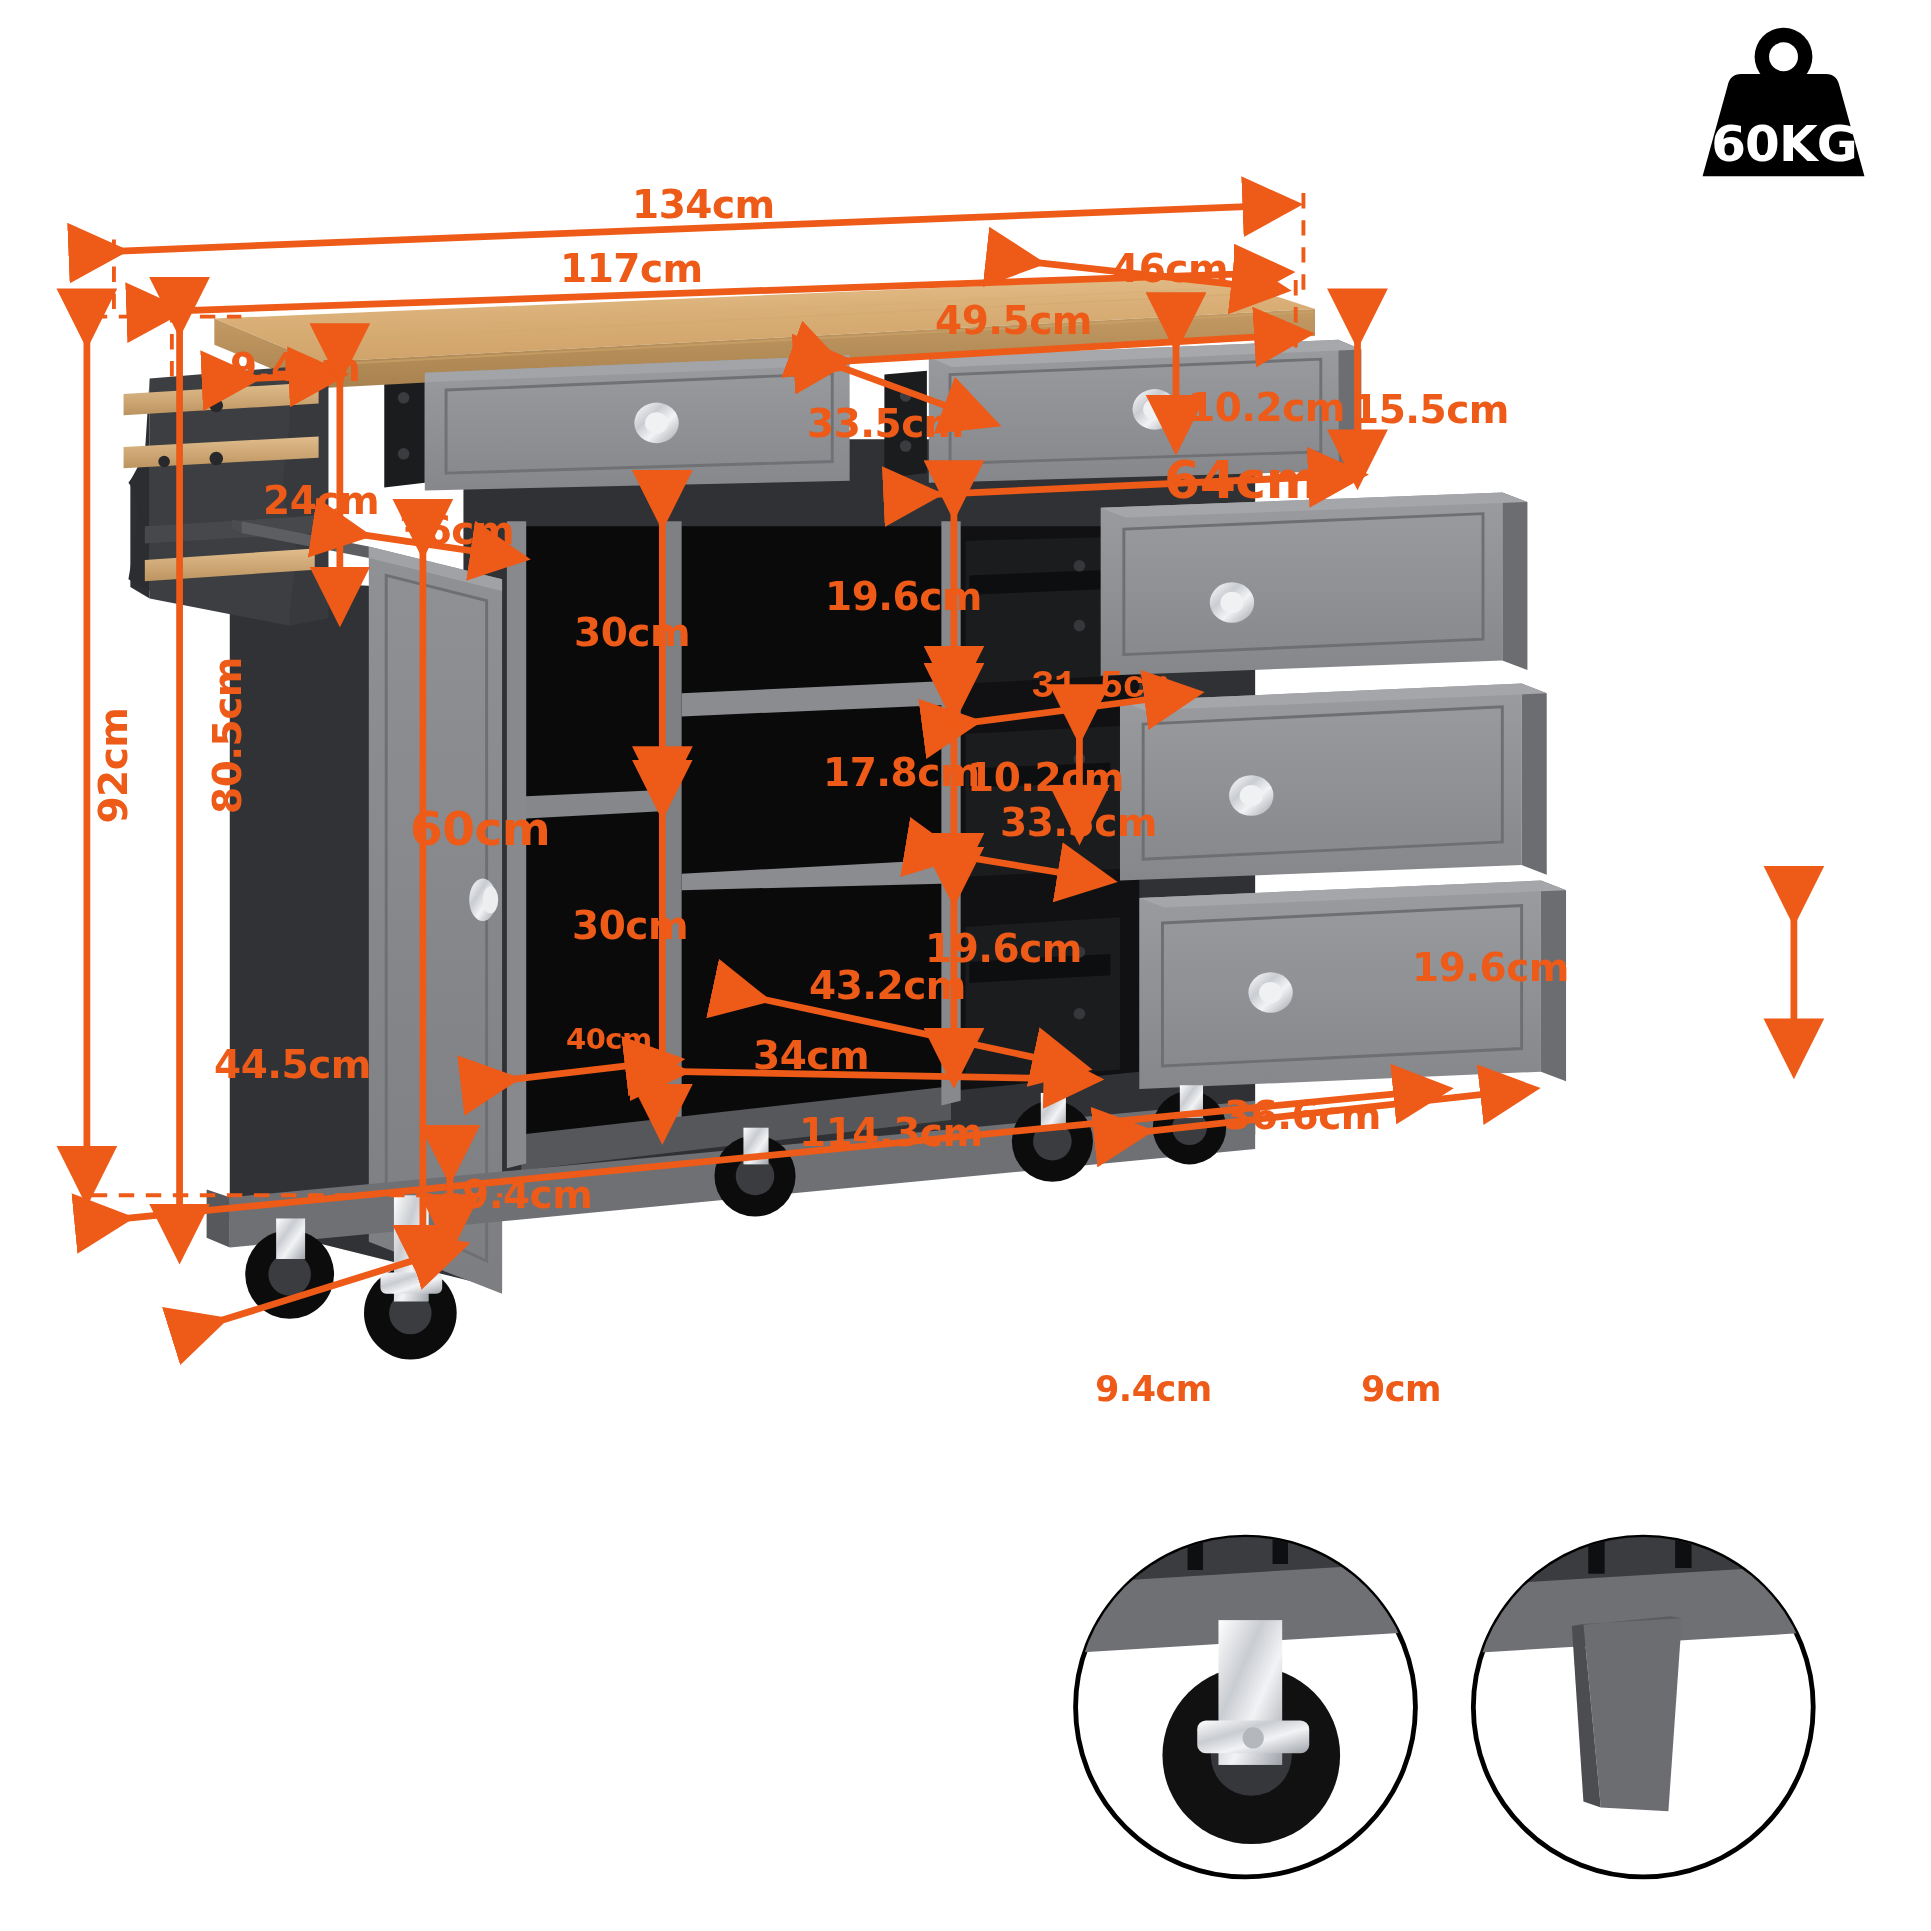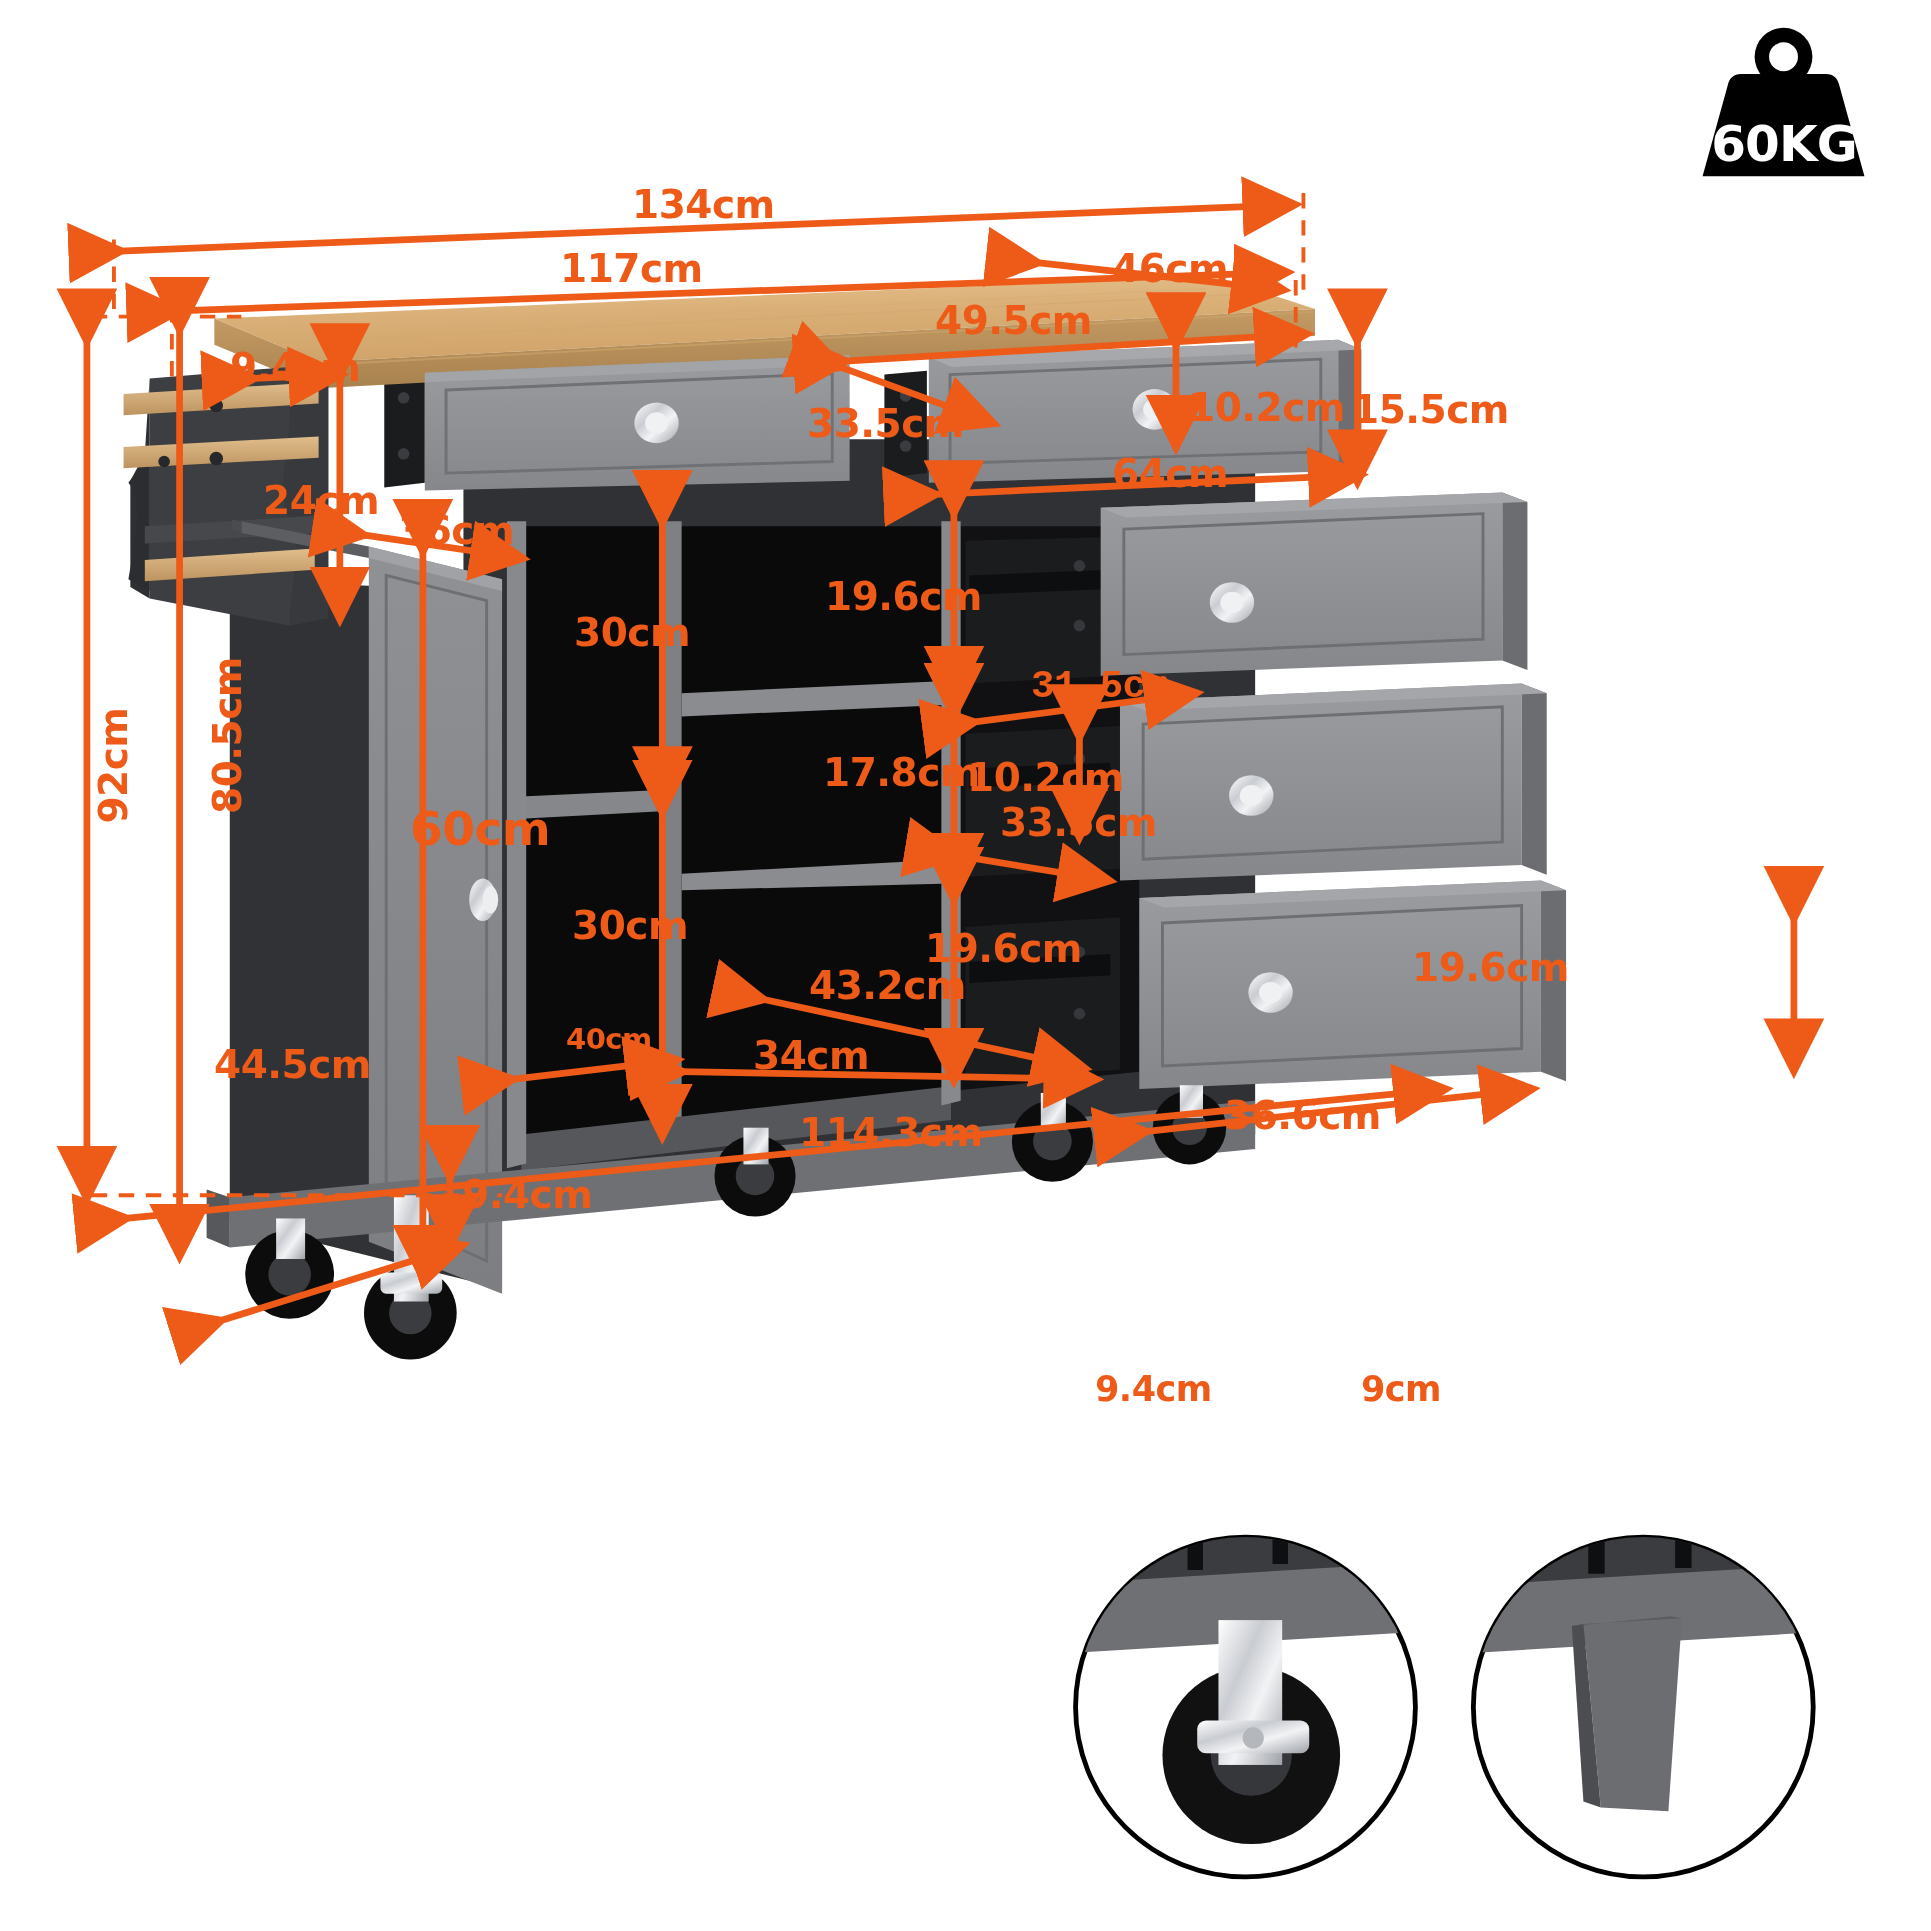--- a/index.html
+++ b/index.html
@@ -368,21 +368,21 @@
   <div id="labels">
       <div class="dimtext" style="left: 632px; top: 185px; font-size: 39px;">134cm</div>
       <div class="dimtext" style="left: 560px; top: 249px; font-size: 39px;">117cm</div>
       <div class="dimtext" style="left: 1112px; top: 249px; font-size: 39px;">46cm</div>
       <div class="dimtext" style="left: 935px; top: 301px; font-size: 39px;">49.5cm</div>
       <div class="dimtext" style="left: 807px; top: 404px; font-size: 39px;">33.5cm</div>
       <div class="dimtext" style="left: 230px; top: 348px; font-size: 39px;">9.4cm</div>
       <div class="dimtext" style="left: 1188px; top: 388px; font-size: 39px;">10.2cm</div>
       <div class="dimtext" style="left: 1352px; top: 390px; font-size: 39px;">15.5cm</div>
       <div class="dimtext" style="left: 263px; top: 481px; font-size: 39px;">24cm</div>
-      <div class="dimtext" style="left: 1112px; top: 454px; font-size: 39px;">64cm</div>
+      <div class="dimtext" style="left: 1164px; top: 454px; font-size: 52px;">64cm</div>
       <div class="dimtext" style="left: 398px; top: 505px; font-size: 39px; margin-top: 6px;">36cm</div>
       <div class="dimtext" style="left: 825px; top: 577px; font-size: 39px;">19.6cm</div>
       <div class="dimtext" style="left: 574px; top: 613px; font-size: 39px;">30cm</div>
       <div class="dimtext" style="left: 1031px; top: 668px; font-size: 39px; font-family: Liberation Mono, monospace;">31.5cm</div>
       <div class="dimtext" style="left: 823px; top: 753px; font-size: 39px;">17.8cm</div>
       <div class="dimtext" style="left: 967px; top: 758px; font-size: 39px;">10.2cm</div>
       <div class="dimtext" style="left: 1000px; top: 803px; font-size: 39px;">33.5cm</div>
       <div class="dimtext" style="left: 410px; top: 805px; font-size: 47px;">60cm</div>
       <div class="dimtext" style="left: 572px; top: 906px; font-size: 39px;">30cm</div>
       <div class="dimtext" style="left: 925px; top: 929px; font-size: 39px;">19.6cm</div>

